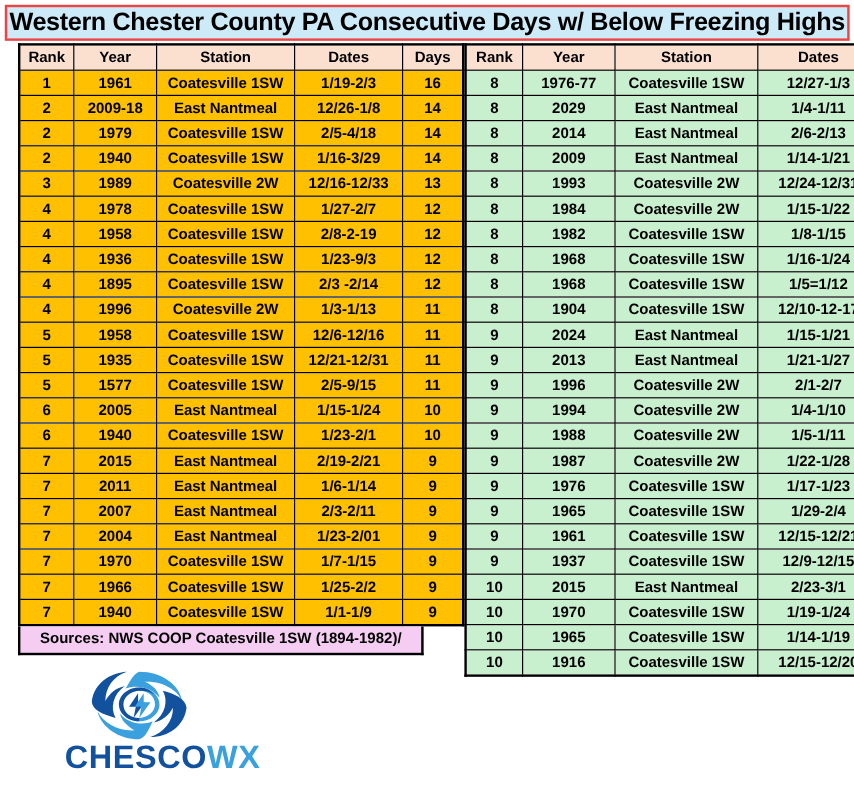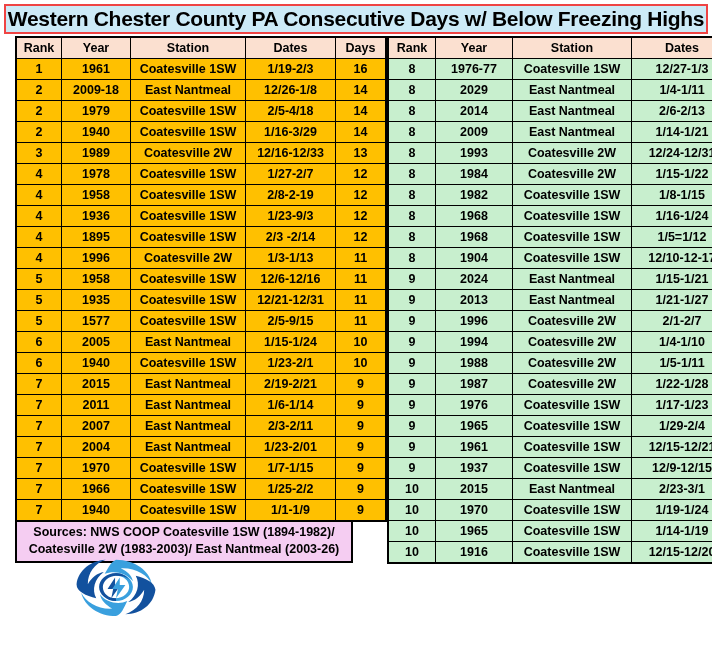--- a/index.html
+++ b/index.html
@@ -274,21 +274,20 @@
               <td class="c-year">1940</td>
               <td class="c-station">Coatesville 1SW</td>
               <td class="c-dates">1/1-1/9</td>
               <td class="c-days">9</td>
             </tr>
           </tbody>
       </table>
 
       <div id="sources">
         <div>Sources: NWS COOP Coatesville 1SW (1894-1982)/</div>
-        <div>Coatesville 2W (1983-2003)/ East Nantmeal (2003-26)</div>
       </div>
     </div>
 
     <table id="tbl-right">
       <thead>
         <tr>
           <th class="c-rank">Rank</th>
           <th class="c-year">Year</th>
           <th class="c-station">Station</th>
           <th class="c-dates">Dates</th>
@@ -452,15 +451,18 @@
       <path d="M92 36 C90 52 76 62 60 62 C72 58 80 48 80 36 C76 43 70 48 63 49 C73 42 76 30 71 21 C82 24 91 28 92 36 Z" fill="#12519e"></path>
       <path d="M50 64 C32 64 16 53 13 39 C18 49 31 57 46 56 C39 52 34 47 33 41 C40 50 53 52 62 48 C58 56 56 62 50 64 Z" fill="#3aa0de"></path>
       <path d="M8 30 C10 15 23 5 39 4 C27 8 20 18 20 30 C24 23 30 18 37 17 C27 24 24 36 29 45 C18 42 8 38 8 30 Z" fill="#12519e"></path>
 
       <path d="M50 18 C60 18 68 25 68 33 C68 41 60 48 50 48 C44 48 39 45 36 41 C39 44 44 45 49 45 C58 45 64 39 64 33 C64 26 58 21 50 21 Z" fill="#3aa0de"></path>
       <path d="M50 48 C40 48 32 41 32 33 C32 25 40 18 50 18 C56 18 61 21 64 25 C61 22 56 21 51 21 C42 21 36 27 36 33 C36 40 42 45 50 45 Z" fill="#12519e"></path>
 
       <path d="M49 23 L41 35 L47 35 L45 45 L55 31 L49 31 Z" fill="#12519e"></path>
       <path d="M54 23 L46 35 L52 35 L50 45 L60 31 L54 31 Z" fill="#3aa0de"></path>
     </svg>
+    <div id="logo-text">
+      <span class="lg-dark">CHESCO</span><span class="lg-light">WX</span>
+    </div>
   </div>
 
 </div>
 
 </body></html>

